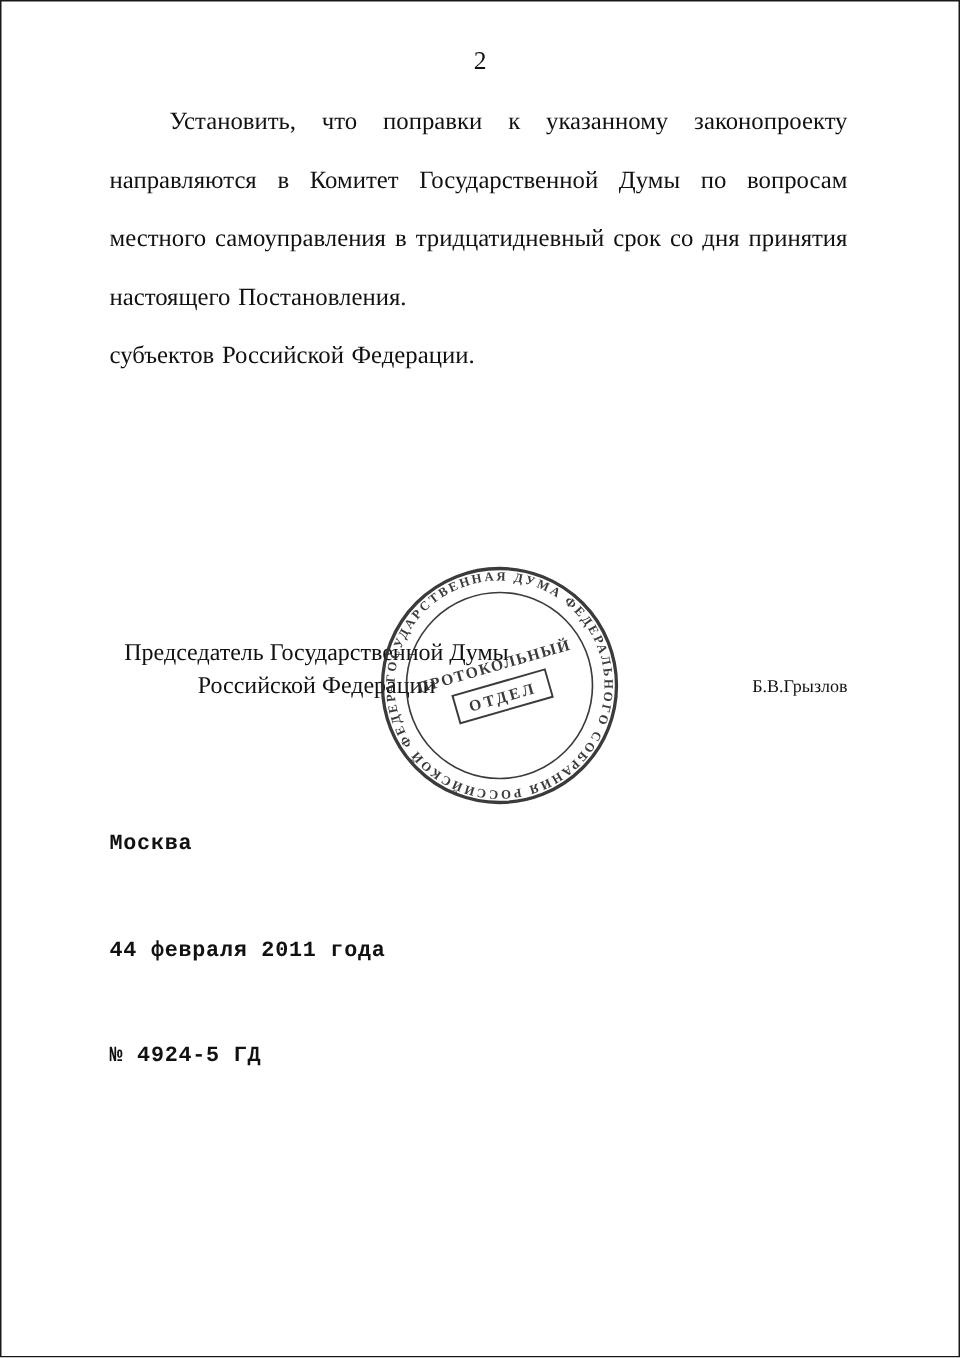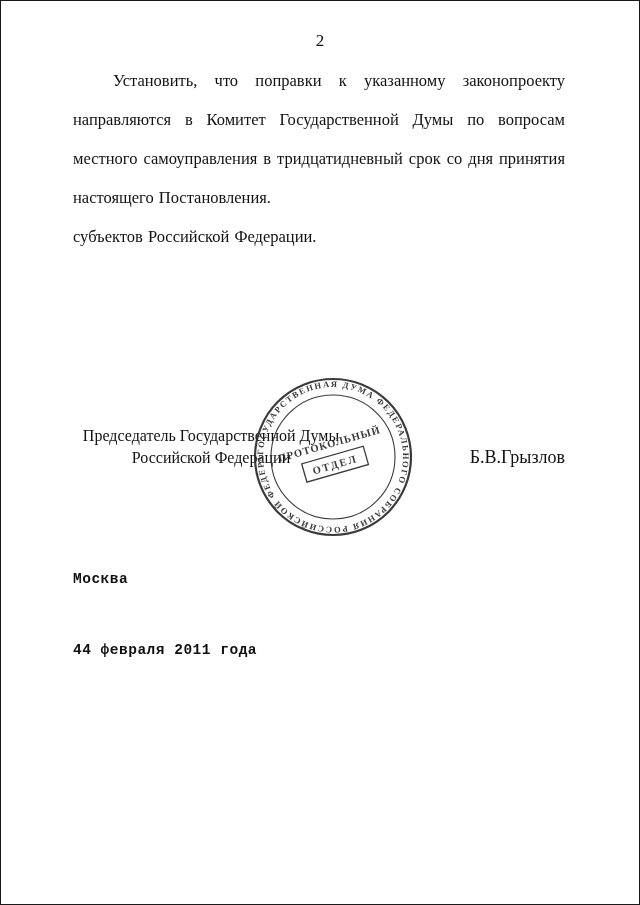--- a/index.html
+++ b/index.html
@@ -52,35 +52,35 @@
     justify-content: space-between;
     align-items: flex-end;
   }
   .sig-title {
     width: 276px;
     text-align: center;
     font-size: 16px;
     line-height: 21.5px;
   }
   .sig-name {
-    font-size: 18px;
+    font-size: 12px;
     line-height: 21.5px;
     white-space: nowrap;
   }
   .stamp {
     position: absolute;
     left: 250px;
     top: 374px;
     width: 164px;
     height: 164px;
     opacity: 0.92;
   }
   .footer {
     position: absolute;
-    top: 520px;
+    top: 504px;
     left: 72px;
     font-family: "Liberation Mono", monospace;
     font-weight: bold;
     font-size: 14.5px;
     line-height: 23.5px;
     letter-spacing: 0.5px;
     white-space: pre;
   }
   .footer div { margin: 0; }
 </style>
@@ -116,15 +116,16 @@
     <g transform="rotate(-16 82 82)">
       <text x="82" y="72" text-anchor="middle" font-size="10.5" fill="#2b2b2b" font-family="Liberation Serif, serif" font-weight="bold" letter-spacing="1">ПРОТОКОЛЬНЫЙ</text>
       <rect x="50" y="80" width="64" height="19" fill="none" stroke="#2b2b2b" stroke-width="1.3"></rect>
       <text x="82" y="93.5" text-anchor="middle" font-size="10.5" fill="#2b2b2b" font-family="Liberation Serif, serif" font-weight="bold" letter-spacing="2">ОТДЕЛ</text>
     </g>
   </svg>
 
   <div class="footer">
     <div>Москва</div>
     <div>44 февраля 2011 года</div>
+    <div>№ 4924-5 ГД</div>
   </div>
 
 </div>
 
 </body></html>

